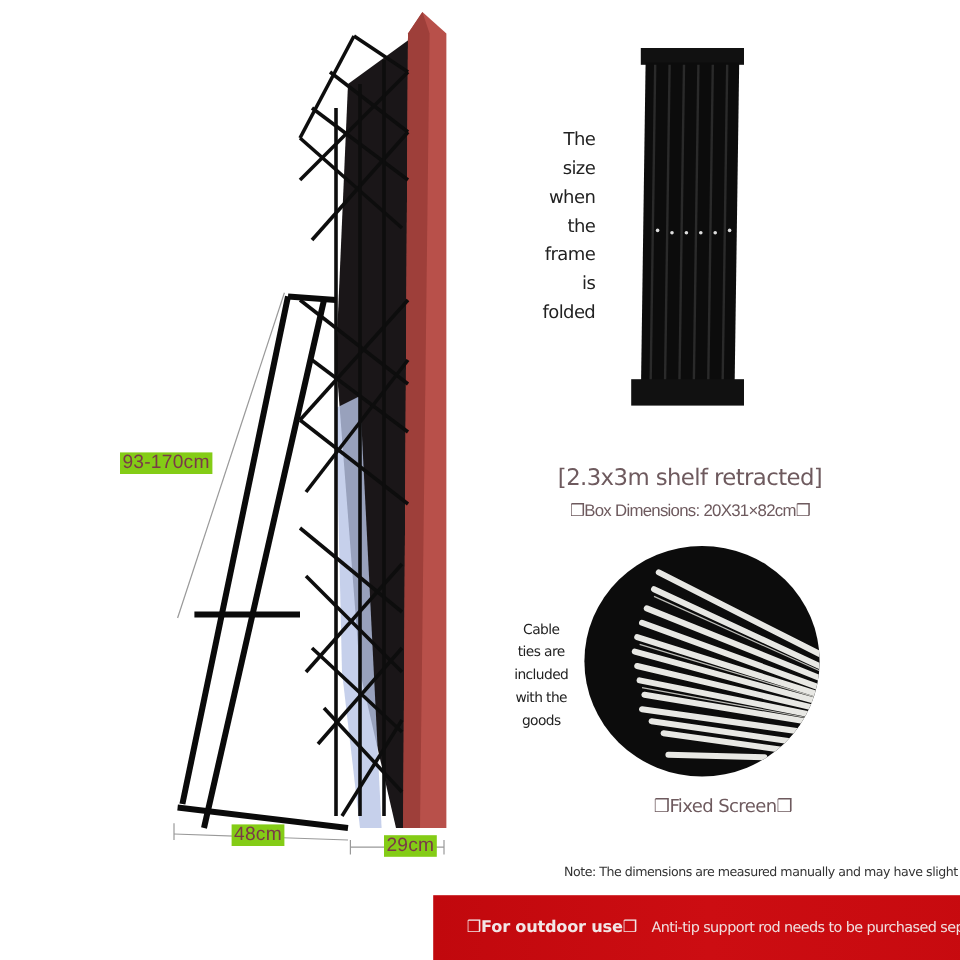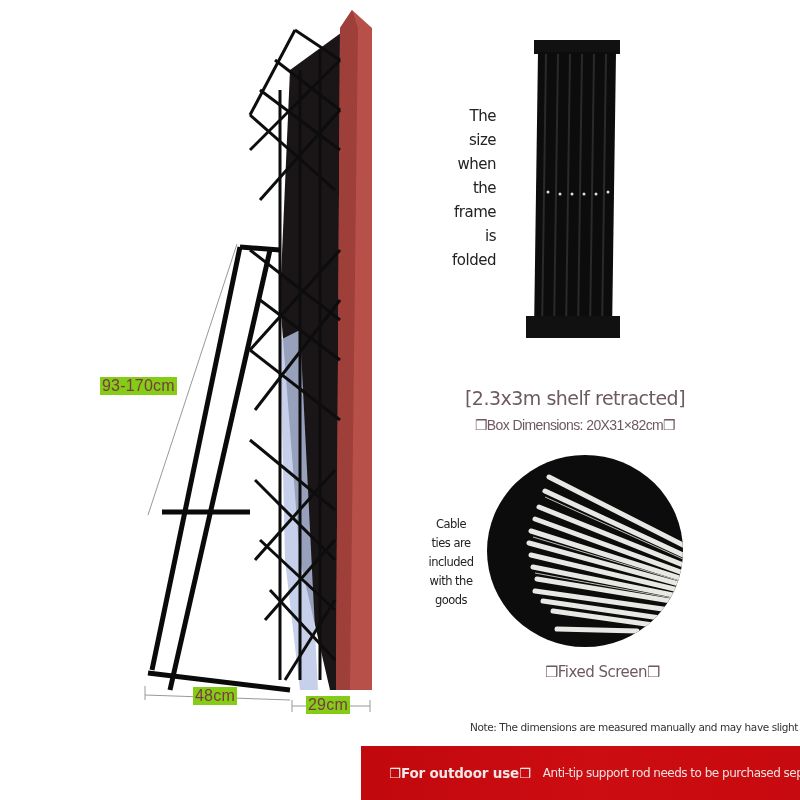--- a/index.html
+++ b/index.html
@@ -122,21 +122,21 @@
     <line x1="145" y1="686" x2="145" y2="700"></line>
     <line x1="145" y1="695" x2="290" y2="700"></line>
     <line x1="292" y1="700" x2="292" y2="712"></line>
     <line x1="292" y1="706" x2="370" y2="706"></line>
     <line x1="370" y1="700" x2="370" y2="712"></line>
   </g>
 </svg>
 
 <span class="abs dim-label" style="left:100px; top:377px;">93-170cm</span>
 <span class="abs dim-label" style="left:193px; top:687px;text-align:right;">48cm</span>
-<span class="abs dim-label" style="left:306px; top:696px;">29cm</span>
+<span class="abs dim-label" style="left:320px; top:696px;">29cm</span>
 
 <div class="abs folded-caption">
   <span>The</span>
   <span>size</span>
   <span>when</span>
   <span>the</span>
   <span>frame</span>
   <span>is</span>
   <span>folded</span>
 </div>

